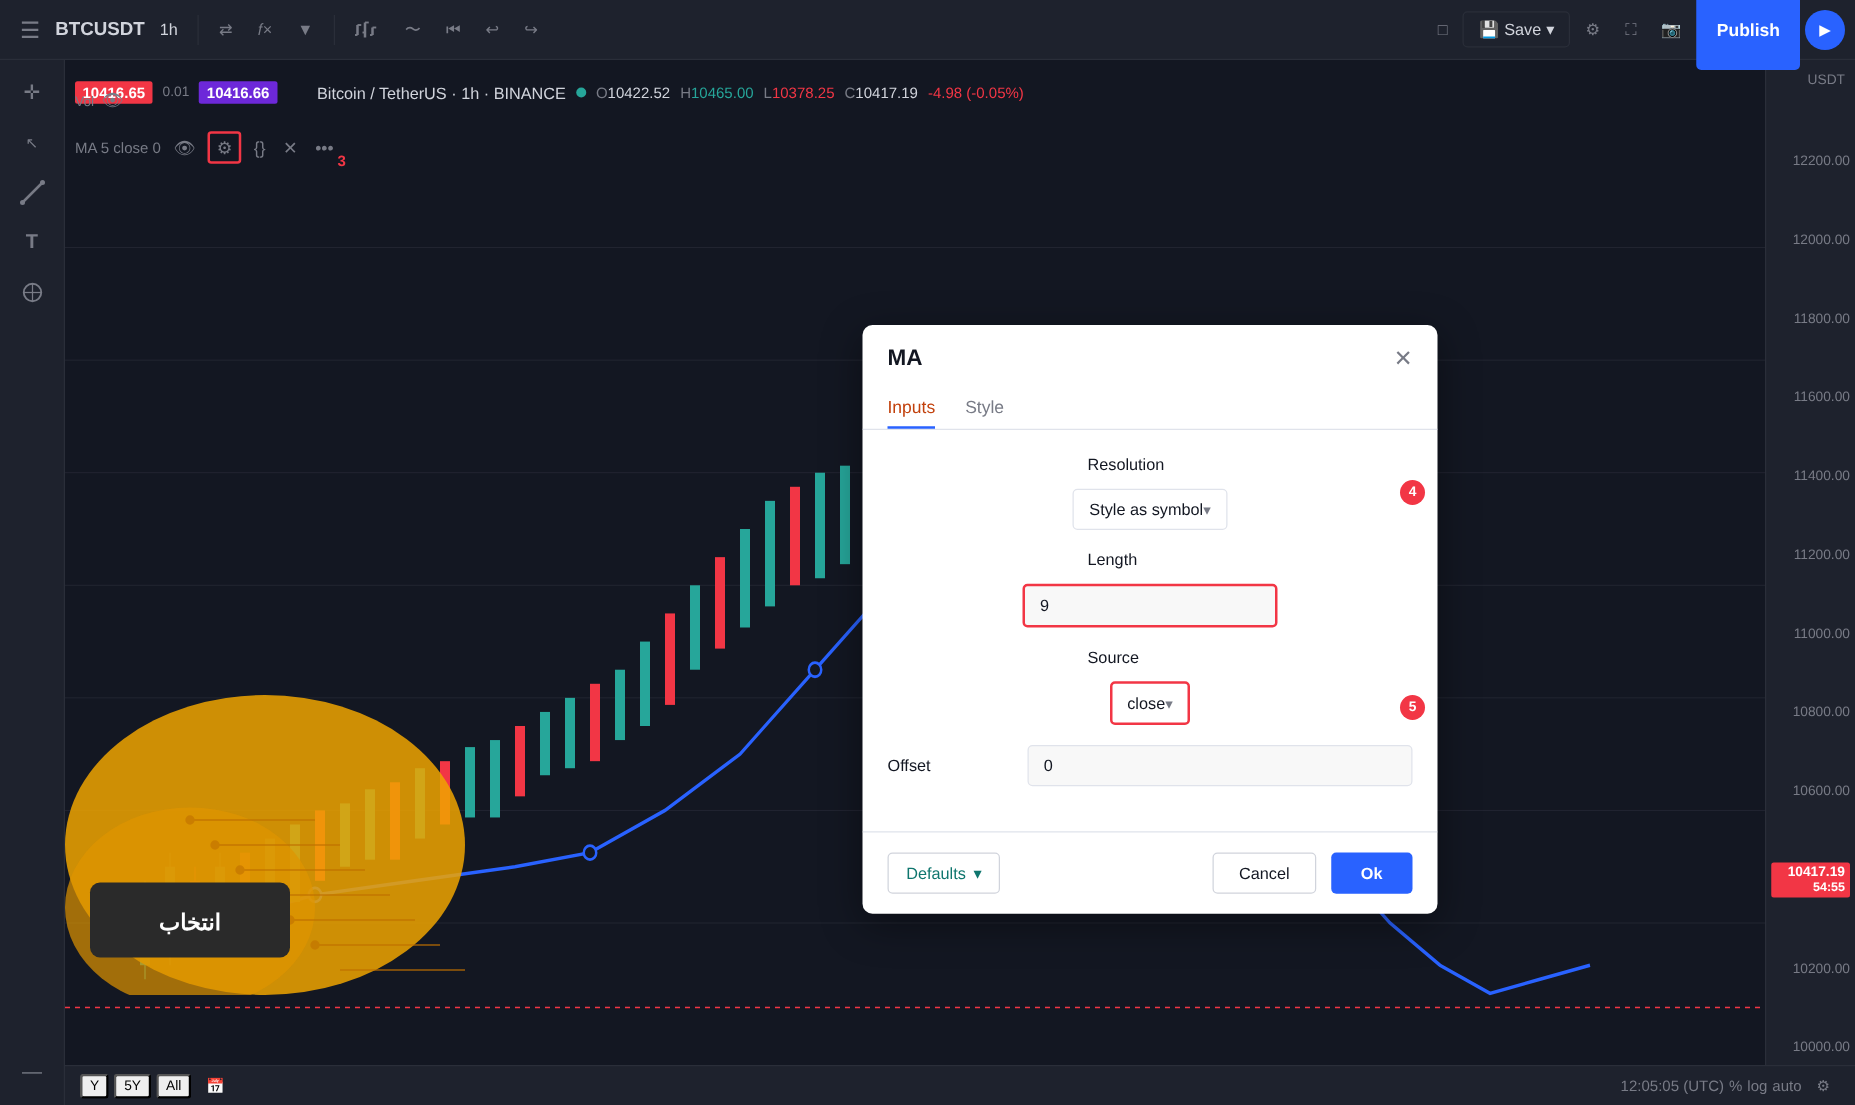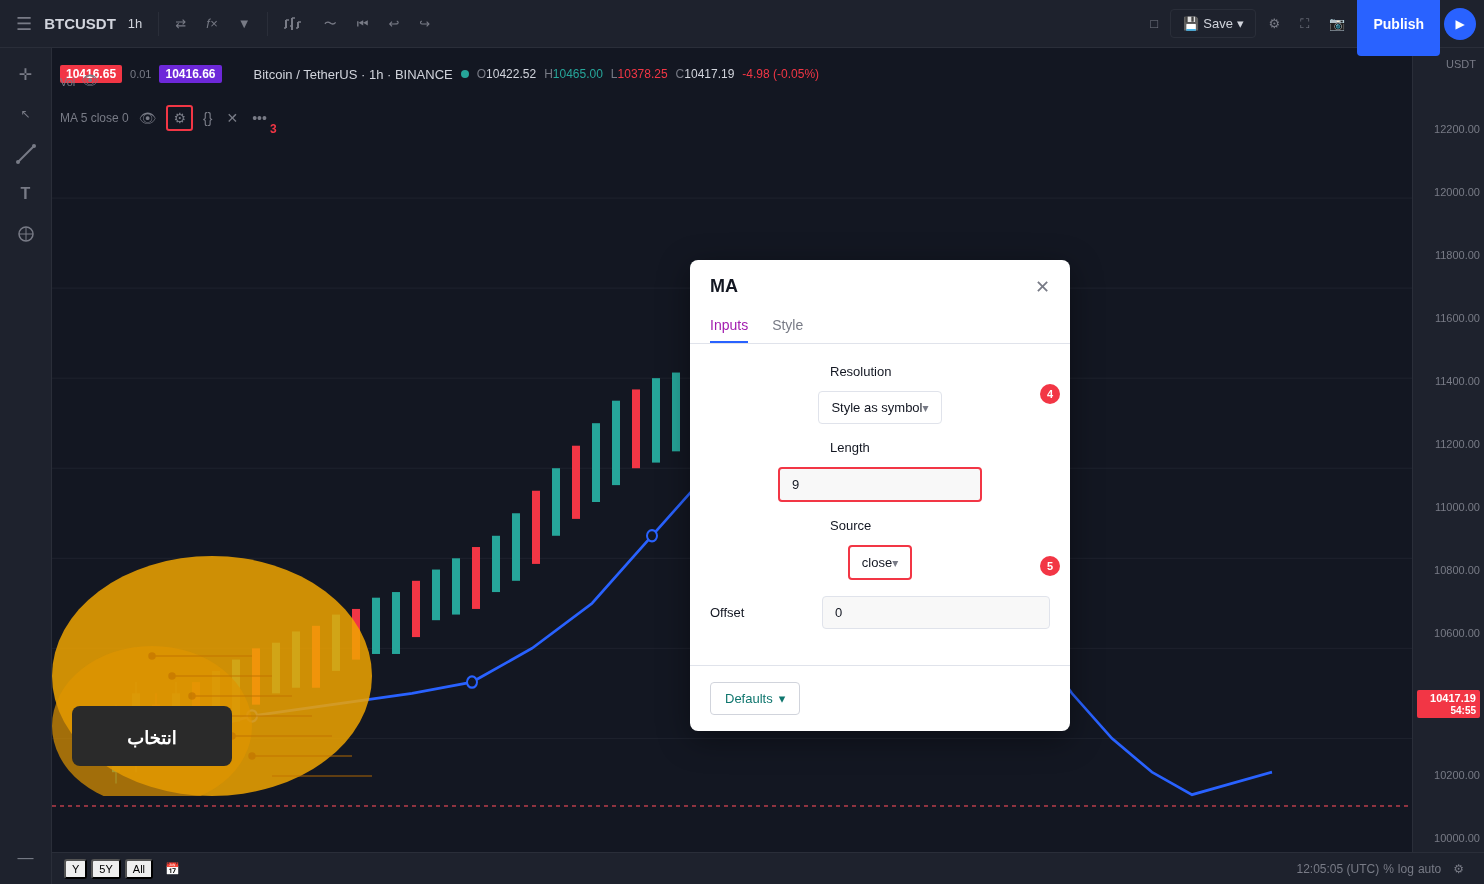--- a/index.html
+++ b/index.html
@@ -268,21 +268,21 @@
       left: 0;
       width: 100%;
       height: 100%;
       z-index: 100;
       pointer-events: none;
     }
     .modal {
       position: absolute;
       top: 260px;
       left: 690px;
-      width: 380px;
+      width: 460px;
       background: #fff;
       border-radius: 8px;
       box-shadow: 0 8px 32px rgba(0,0,0,0.4);
       pointer-events: all;
       overflow: hidden;
     }
     .modal-header {
       display: flex;
       align-items: center;
       justify-content: space-between;
@@ -313,21 +313,21 @@
       font-size: 14px;
       cursor: pointer;
       border-bottom: 2px solid transparent;
       color: #787b86;
       background: none;
       border-top: none;
       border-left: none;
       border-right: none;
     }
     .modal-tab.active {
-      color: #a21caf;
+      color: #c2410c;
       border-bottom: 2px solid #2962ff;
     }
     .modal-body {
       padding: 20px;
     }
     .form-row {
       display: flex;
       align-items: center;
       margin-bottom: 16px;
       gap: 12px;
@@ -714,15 +714,19 @@
       <div class="form-row">
         <span class="form-label">Offset</span>
         <input type="number" class="form-input" value="0" style="">
       </div>
     </div>
     <div class="modal-footer">
       <button class="defaults-btn">
         <span>Defaults</span>
         <span>▾</span>
       </button>
+      <div class="footer-btns">
+        <button class="cancel-btn">Cancel</button>
+        <button class="ok-btn">Ok</button>
+      </div>
     </div>
   </div>
 </div>
 
 </body></html>

